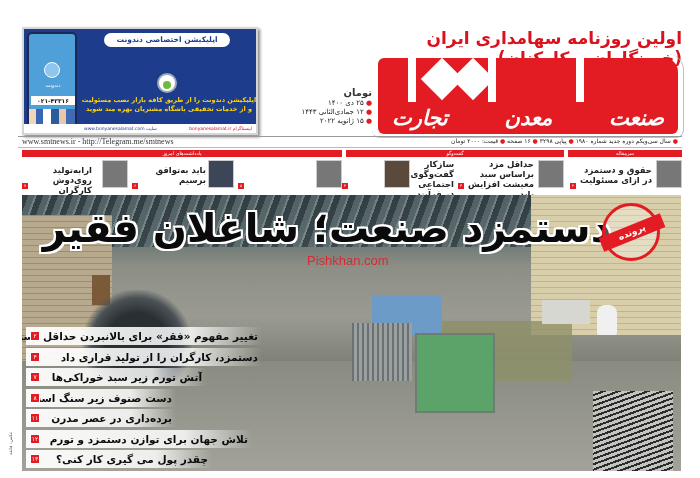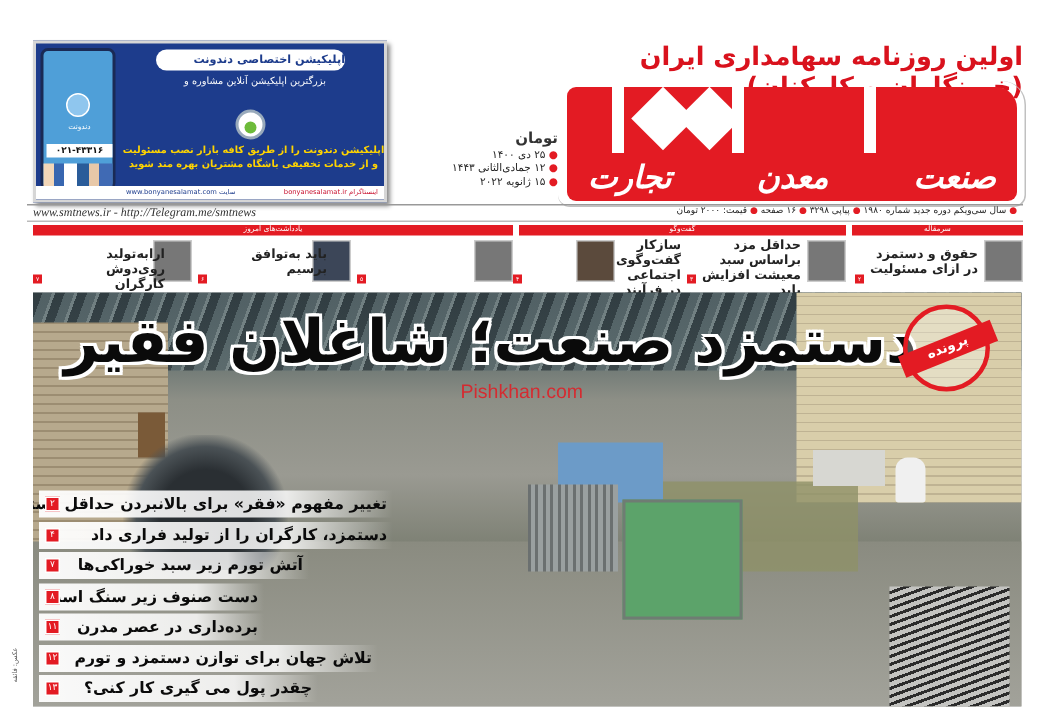--- a/index.html
+++ b/index.html
@@ -62,21 +62,21 @@
     font-size: 5px; color: #fff; direction: rtl; }
   .ad-phone .num {
     position: absolute; left: 2px; top: 62px; width: 44px; background: #fff; color: #111;
     font-size: 6px; font-weight: bold; text-align: center; padding: 1px 0;
   }
   .ad-phone .people { position: absolute; left: 0; bottom: 0; width: 100%; height: 16px;
     background: linear-gradient(90deg,#f2d6b8 0 15%,#3866b0 15% 30%,#fff 30% 48%,#2a5c99 48% 66%,#e8c8a8 66% 80%,#406ab4 80%); }
   .ad-title {
     position: absolute; left: 80px; top: 4px; width: 126px; height: 14px;
     background: #fff; border-radius: 8px; color: #1d3c8c; font-size: 7.5px; font-weight: bold;
-    direction: rtl; text-align: right; line-height: 14px;
+    direction: rtl; text-align: center; line-height: 14px;
   }
   .ad-sub {
     position: absolute; left: 60px; top: 21px; width: 172px; direction: rtl; text-align: center;
     color: #fff; font-size: 6.5px; line-height: 9px;
   }
   .ad-icon {
     position: absolute; left: 133px; top: 44px; width: 20px; height: 20px; border-radius: 50%;
     background: #fff; border: 2px solid #9ab;
   }
   .ad-icon::after { content: ""; position: absolute; left: 4px; top: 6px; width: 8px; height: 8px; border-radius: 50%; background: #6dbb3a; }
@@ -88,21 +88,21 @@
     position: absolute; left: 0; bottom: 0; width: 100%; height: 9px; background: #fff;
     font-size: 4.5px; color: #1d3c8c; display: flex; justify-content: space-between; align-items: center;
     padding: 0 4px 0 60px; direction: ltr;
   }
   .ad-foot .ig { color: #c8102e; }
 
   
   .rule { position: absolute; left: 18px; right: 18px; height: 1px; background: #999; }
   .web {
     position: absolute; left: 22px; top: 137px; font-family: "Liberation Serif", serif;
-    font-size: 8px; color: #333; font-style: italic;
+    font-size: 8px; color: #333;
   }
   .issue {
     position: absolute; right: 22px; top: 137px; direction: rtl; font-size: 6px; color: #222;
   }
   .issue .b { color: #e31b23; }
 
   
   .secbar {
     position: absolute; top: 150px; height: 7px; background: #e31b23; color: #fff;
     font-size: 5px; text-align: center; line-height: 7px; direction: rtl;
@@ -245,21 +245,20 @@
 
 <div class="ad">
   <div class="ad-phone">
     <div class="tooth"></div>
     <div class="brand">دندونت</div>
     <div class="num">۰۲۱-۴۳۳۱۶</div>
     <div class="people"></div>
   </div>
   <div class="ad-title">اپلیکیشن اختصاصی دندونت</div>
   <div class="ad-sub">
-    <div>بزرگترین اپلیکیشن آنلاین مشاوره و</div>
   </div>
   <div class="ad-icon"></div>
   <div class="ad-yellow">
     <div>اپلیکیشن دندونت را از طریق کافه بازار نصب مسئولیت</div>
     <div>و از خدمات تخفیفی باشگاه مشتریان بهره مند شوید</div>
   </div>
   <div class="ad-foot">
     <span><span>www.bonyanesalamat.com</span> <span>سایت</span></span>
     <span class="ig"><span>bonyanesalamat.ir</span> <span>اینستاگرام</span></span>
   </div>
@@ -293,26 +292,26 @@
   <div class="photo" style="right:44px; background:#5b4a3c"></div>
   <div class="txt" style="right:0; width:42px">سازکار گفت‌وگوی اجتماعی در فرآیند دستمزد</div>
   <div class="pg" style="left:-4px">۴</div>
 </div>
 <div class="col" style="left:238px; width:104px">
   <div class="photo" style="right:0"></div>
   <div class="pg" style="left:0">۵</div>
 </div>
 <div class="col" style="left:132px; width:104px">
   <div class="photo" style="right:2px; background:#3c4658"></div>
-  <div class="txt" style="right:18px; width:66px; top:6px">باید به‌توافق برسیم</div>
+  <div class="txt" style="right:30px; width:66px; top:6px">باید به‌توافق برسیم</div>
   <div class="pg" style="left:0">۶</div>
 </div>
 <div class="col" style="left:22px; width:106px">
   <div class="photo" style="right:0"></div>
-  <div class="txt" style="right:18px; width:72px; top:6px">ارابه‌تولید روی‌دوش کارگران</div>
+  <div class="txt" style="right:36px; width:72px; top:6px">ارابه‌تولید روی‌دوش کارگران</div>
   <div class="pg" style="left:0">۷</div>
 </div>
 
 <div class="hero">
   <div class="roof"></div>
   <div class="wall-l"></div>
   <div class="wall-r"></div>
   <div class="door"></div>
   <div class="floor"></div>
   <div class="floor-y"></div>

